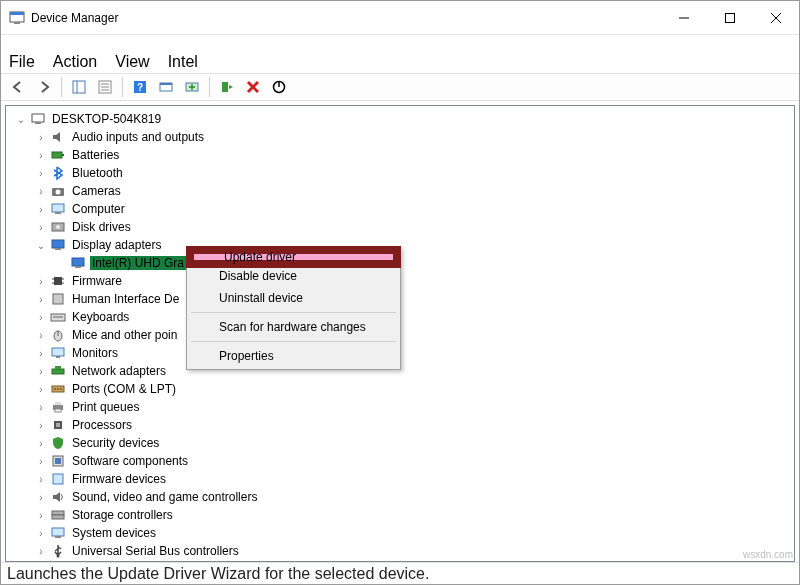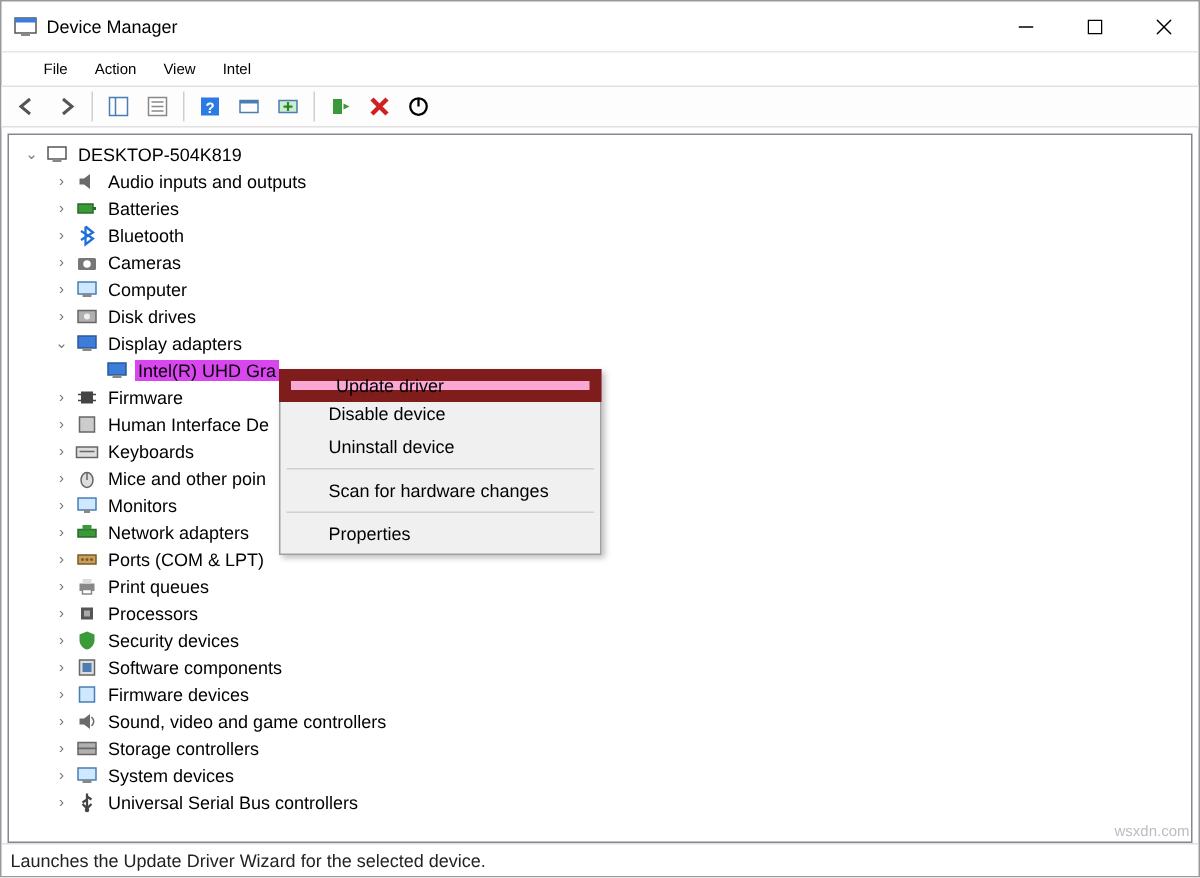--- a/index.html
+++ b/index.html
@@ -3,40 +3,40 @@
 <meta charset="utf-8">
 <style>
   * { box-sizing: border-box; }
   html,body { margin:0; padding:0; font-family: "Segoe UI", Tahoma, sans-serif; font-size:12px; color:#000; background:#fff; }
   .window { width:800px; height:585px; border:1px solid #999; display:flex; flex-direction:column; background:#fff; position:relative; }
   .titlebar { height:34px; display:flex; align-items:center; padding:0 0 0 8px; border-bottom:1px solid #e5e5e5; }
   .titlebar .icon { width:16px; height:16px; margin-right:6px; }
   .titlebar .title { flex:0 0 auto; }
   .titlebar .spacer { flex:1; }
   .winbtn { width:46px; height:30px; display:flex; align-items:center; justify-content:center; }
-  .menubar { height:22px; display:flex; align-items:center; padding:0 20px; gap:2px; font-size:10px; }
+  .menubar { height:22px; display:flex; align-items:center; padding:0 0; gap:2px; font-size:16px;margin-top:16px; }
   .menuitem { padding:2px 8px; }
   .toolbar { height:28px; display:flex; align-items:center; padding:2px 6px; gap:4px; border-top:1px solid #e1e1e1; border-bottom:1px solid #e1e1e1; background:#fdfdfd; }
   .tbtn { width:22px; height:22px; display:flex; align-items:center; justify-content:center; border:1px solid transparent; }
   .tsep { width:1px; height:20px; background:#d0d0d0; margin:0 2px; }
   .tree { flex:1; overflow:auto; border:1px solid #828790; margin:4px 4px 0 4px; padding:4px 0 8px 0; background:#fff; }
   .row { display:flex; align-items:center; height:18px; padding-left:4px; white-space:nowrap; }
   .twist { width:14px; display:flex; align-items:center; justify-content:center; color:#777; font-size:10px; }
   .nicon { width:16px; height:16px; margin:0 4px 0 2px; display:flex; align-items:center; justify-content:center; }
   .label { padding:0 2px; }
-  .sel { background:#d946ef; }
+  .sel { background:#15803d; }
   .indent0 { padding-left:8px; }
   .indent1 { padding-left:28px; }
   .indent2 { padding-left:48px; }
   .ctxmenu { position:absolute; left:185px; top:245px; width:215px; background:#f0f0f0; border:1px solid #a0a0a0; box-shadow:2px 2px 4px rgba(0,0,0,.25); padding:2px; font-size:12px; }
   .ctxitem { height:22px; display:flex; align-items:center; padding:0 10px 0 30px; }
   .ctxitem.hl { background:#f9a8d4; border:8px solid #7f1d1d; margin:-3px; position:relative; z-index:2; }
   .ctxsep { height:1px; background:#d0d0d0; margin:3px 2px; }
   .bold { font-weight:400; }
-  .status { height:22px; display:flex; align-items:center; padding:0 6px; font-size:12px; color:#222; border-top:1px solid #e1e1e1; }
+  .status { height:22px; display:flex; align-items:center; padding:0 6px; font-size:16px; color:#222; border-top:1px solid #e1e1e1; }
   .watermark { position:absolute; right:6px; bottom:24px; font-size:10px; color:#bdbdbd; }
   svg { display:block; }
 </style>
 </head>
 <body>
 
 <div class="window">
 
   <div class="titlebar">
     <span class="icon">

